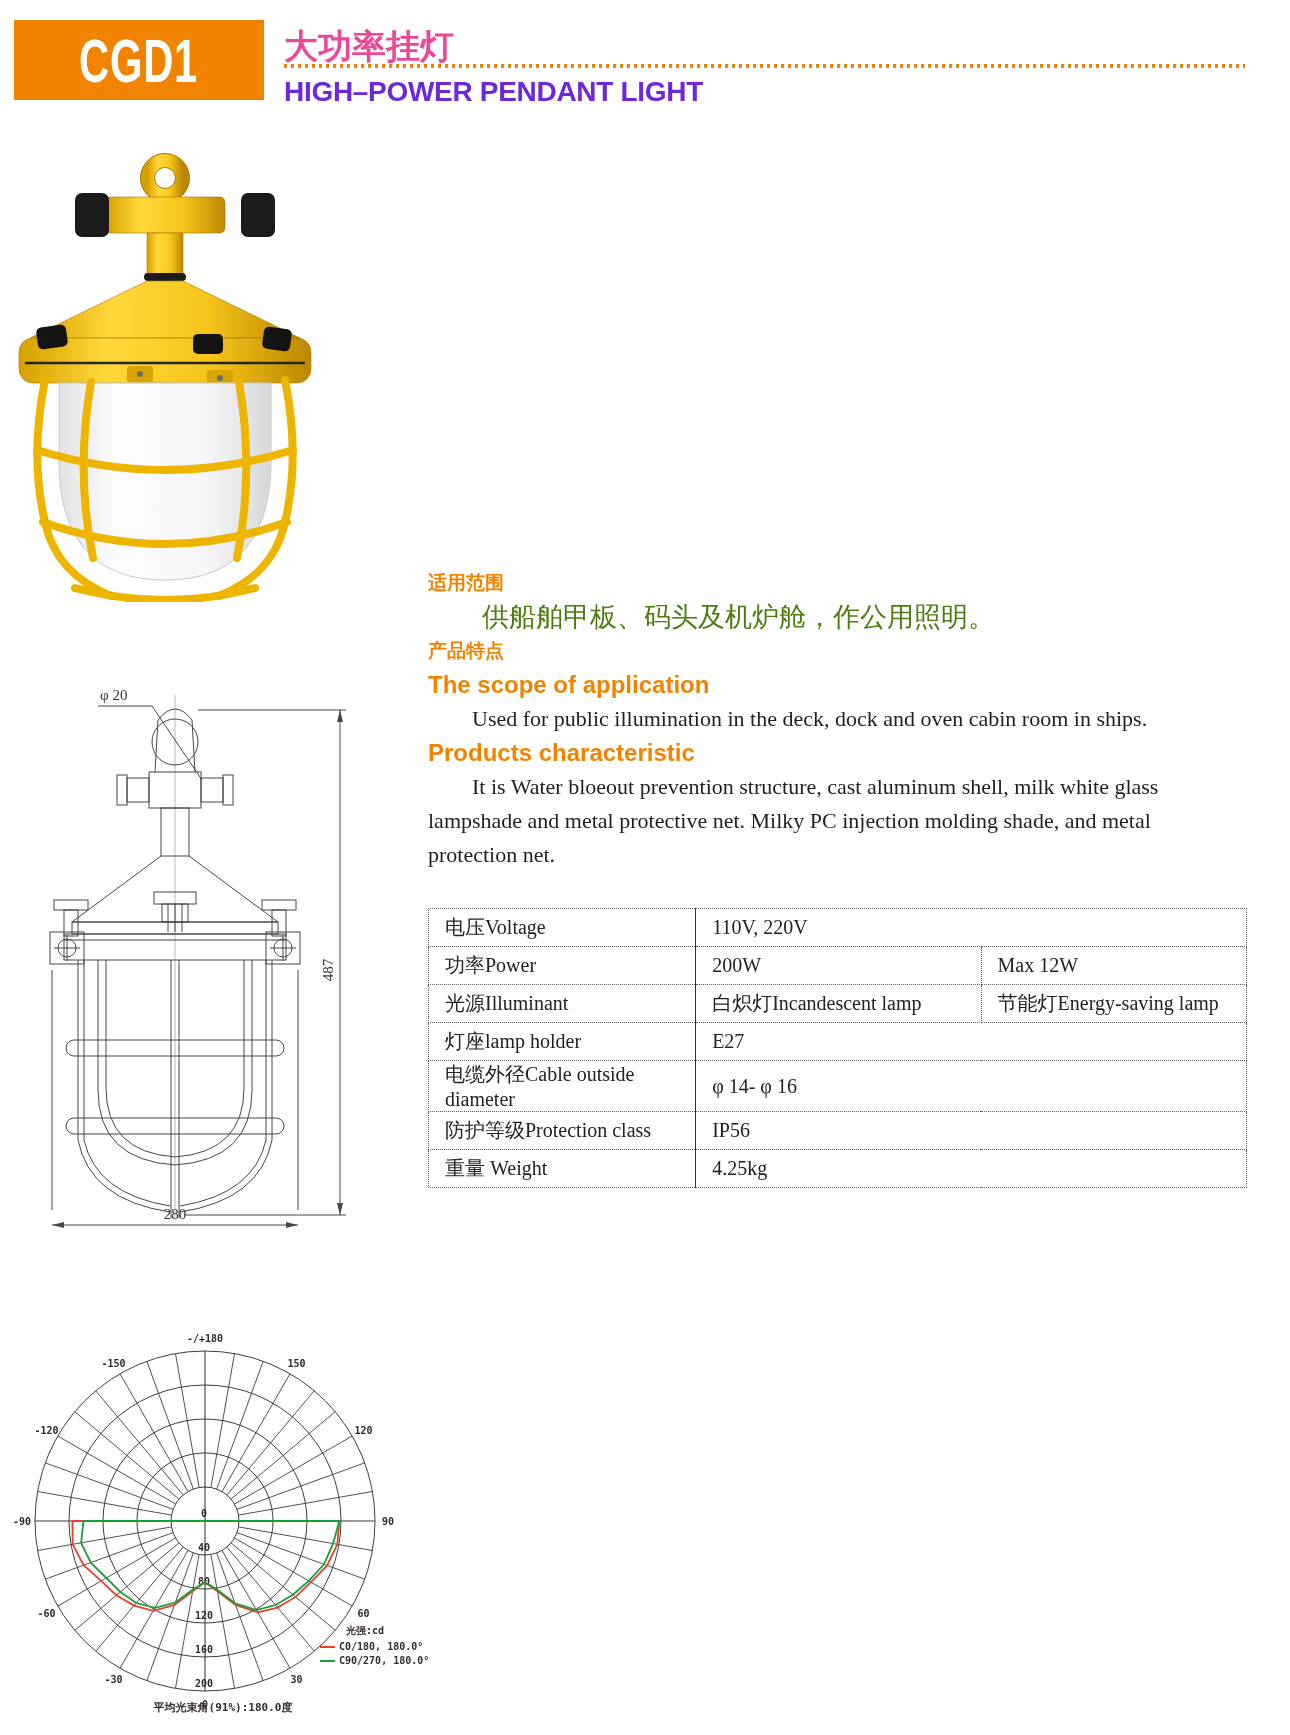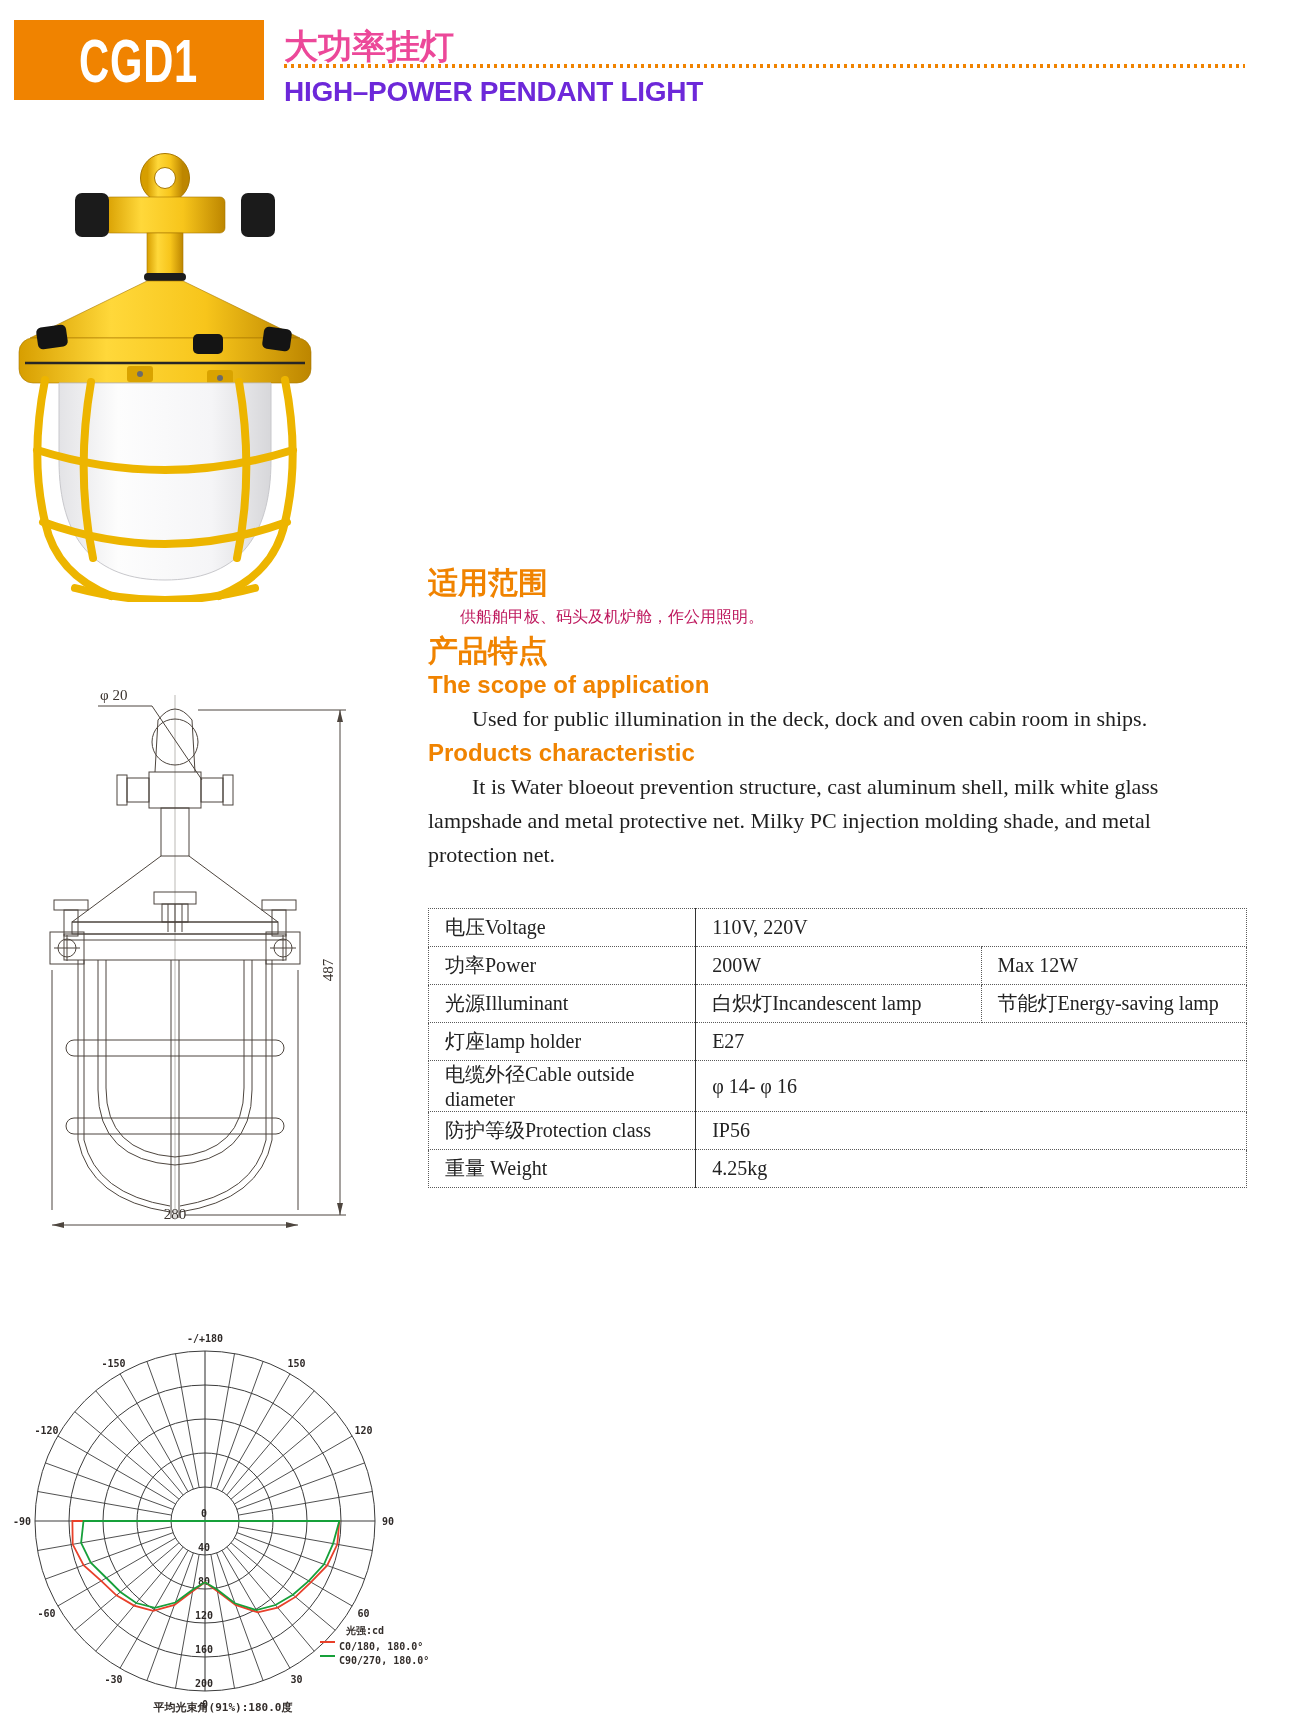--- a/index.html
+++ b/index.html
@@ -12,45 +12,45 @@
   #logo-box span{color:#fff;font-weight:bold;font-size:58px;letter-spacing:1px;
             transform:scale(.72,1.05);white-space:nowrap;}
   #title-cn{position:absolute;left:284px;top:24px;font-size:34px;font-weight:bold;color:#ec4899;}
   #header-dots{position:absolute;left:284px;top:64px;width:961px;height:4px;
             background:repeating-linear-gradient(to right,#F08300 0 3px,transparent 3px 7px);}
   #title-en{position:absolute;left:284px;top:76px;font-size:28px;font-weight:bold;color:#6d28d9;
             letter-spacing:-.3px;}
 
   
   #text-sections{position:absolute;left:428px;top:566px;width:742px;}
-  #text-sections h3{margin:0;font-size:30px;line-height:34px;color:#F08300;font-weight:bold;}
+  #text-sections h3{margin:0;font-size:19px;line-height:34px;color:#F08300;font-weight:bold;}
   #text-sections h3.en{font-size:24px;}
   #text-sections p{margin:0;line-height:34px;text-indent:2em;}
-  #text-sections p.cn{font-size:16px;color:#be185d;}
+  #text-sections p.cn{font-size:27px;color:#4d7c0f;}
   #text-sections p.en{font-size:22px;color:#1f1f1f;font-family:"Liberation Serif",serif;}
 
   
   #spec-table{position:absolute;left:428px;top:908px;width:819px;border-collapse:collapse;
             font-family:"Liberation Serif",serif;font-size:20px;color:#222;}
   #spec-table td{border:1px dotted #5a5a5a;height:37px;padding:0 6px 0 16px;vertical-align:middle;font-family:Liberation Serif, serif;}
   #spec-table td.l{width:260px;border-right:1px solid #333;}
   #spec-table td.v{width:278px;}
   #spec-table td.v2{width:260px;}
 
   
   .draw{stroke:#4d453e;stroke-width:1;fill:none;}
   .dimtxt{font-family:"Liberation Serif",serif;font-size:15px;fill:#3a332e;}
 
   
   #polar-wrap{position:absolute;left:0px;top:1325px;width:440px;height:410px;}
   .pl{font:bold 10px "DejaVu Sans Mono",monospace;fill:#2f2a28;}
   #chart-legend{position:absolute;left:320px;top:1624px;width:150px;
             font:bold 10px "DejaVu Sans Mono",monospace;color:#332d2a;}
   #chart-legend .hd{padding-left:26px;margin-bottom:3px;}
-  #chart-legend .item{display:flex;align-items:flex-start;margin-bottom:3px;}
+  #chart-legend .item{display:flex;align-items:center;margin-bottom:3px;}
   #chart-legend .sw{display:inline-block;width:15px;height:2px;margin-right:4px;}
   #chart-caption{position:absolute;left:78px;top:1700px;width:290px;text-align:center;
             font:bold 11px "DejaVu Sans Mono",monospace;color:#332d2a;}
 </style>
 </head>
 <body>
 
 <div id="page">
 
   <div id="logo-box">

